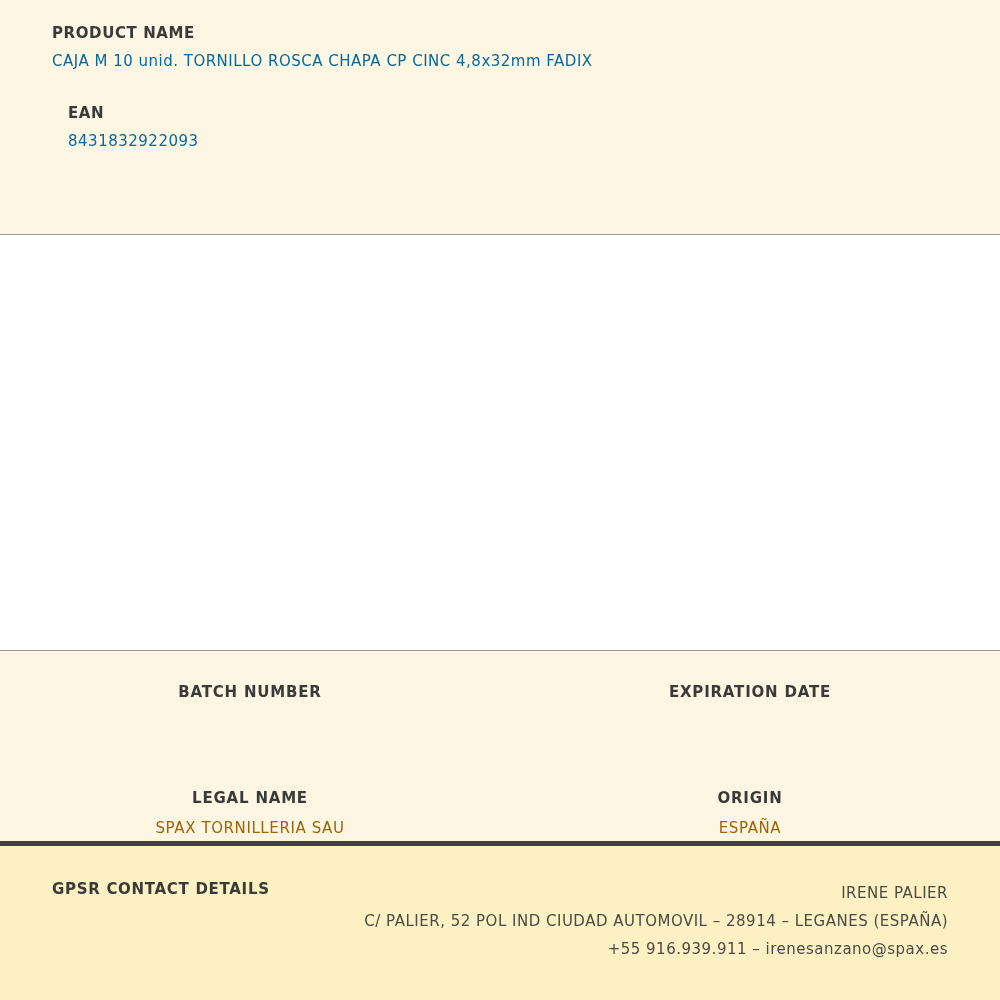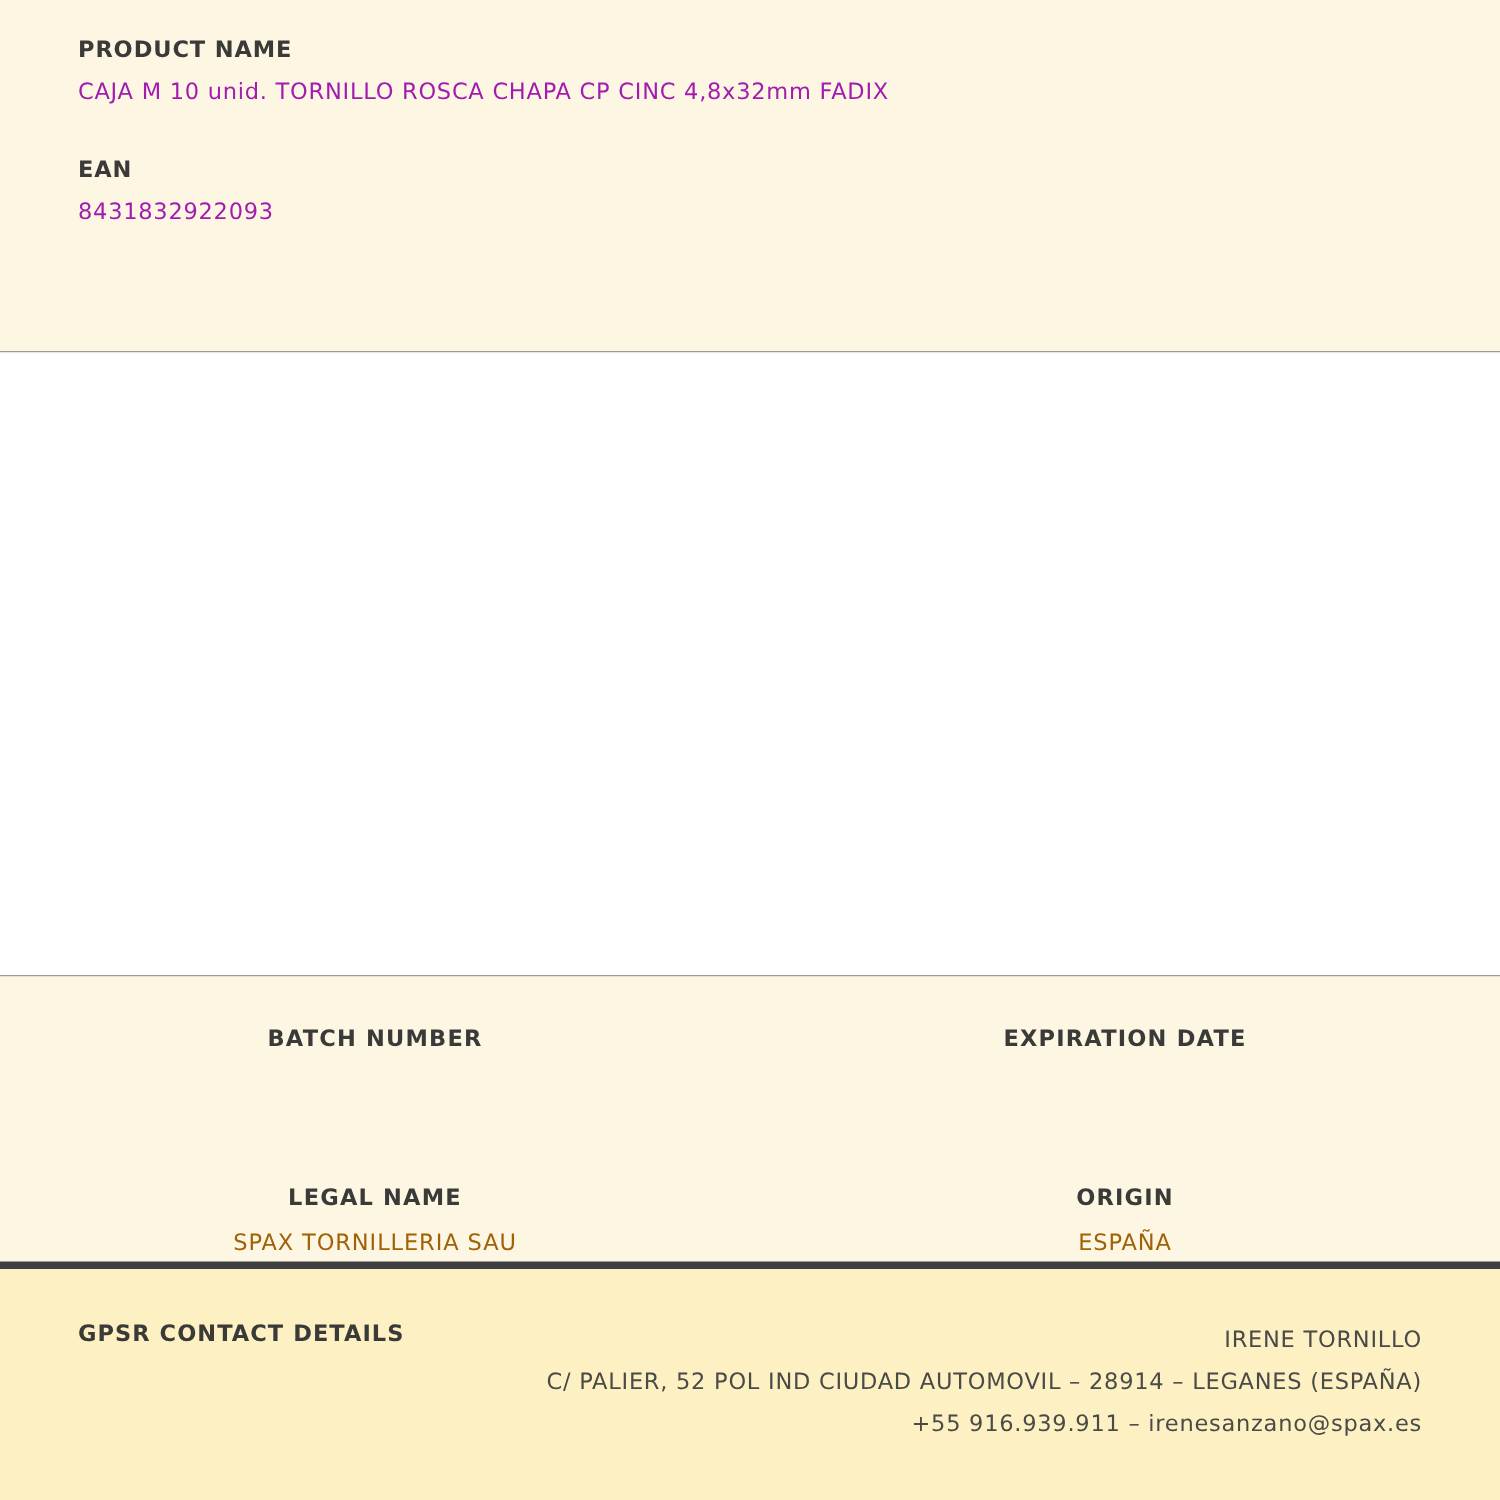--- a/index.html
+++ b/index.html
@@ -34,25 +34,26 @@
     font-size: 15px;
     font-weight: bold;
     letter-spacing: 0.6px;
     color: #3a3a38;
     margin: 0 0 10px 0;
   }
   .field-value {
     font-size: 15px;
     font-weight: normal;
     letter-spacing: 0.5px;
-    color: #a21caf;
+    color: #0369a1;
     margin: 0;
   }
   .field-group + .field-group {
     margin-top: 34px;
+    margin-left: 16px;
   }
 
   
   .body-area {
     background: #ffffff;
     flex: 1 1 auto;
     border-bottom: 1px solid #9a9a96;
   }
 
   
@@ -162,19 +163,19 @@
       <div class="details-col">
         <p class="detail-label">ORIGIN</p>
         <p class="detail-value">ESPAÑA</p>
       </div>
     </div>
   </div>
 
   <div class="footer-block">
     <p class="gpsr-title">GPSR CONTACT DETAILS</p>
     <div class="gpsr-contact">
-      <span class="gpsr-line">IRENE TORNILLO</span>
+      <span class="gpsr-line">IRENE PALIER</span>
       <span class="gpsr-line">C/ PALIER, 52 POL IND CIUDAD AUTOMOVIL – 28914 – LEGANES (ESPAÑA)</span>
       <span class="gpsr-line">+55 916.939.911 – irenesanzano@spax.es</span>
     </div>
   </div>
 
 </div>
 
 </body></html>

